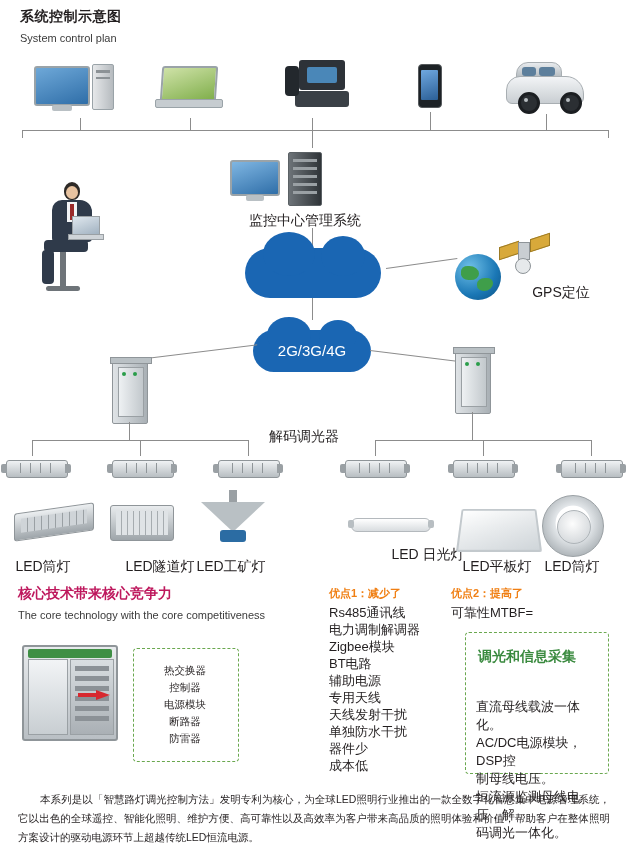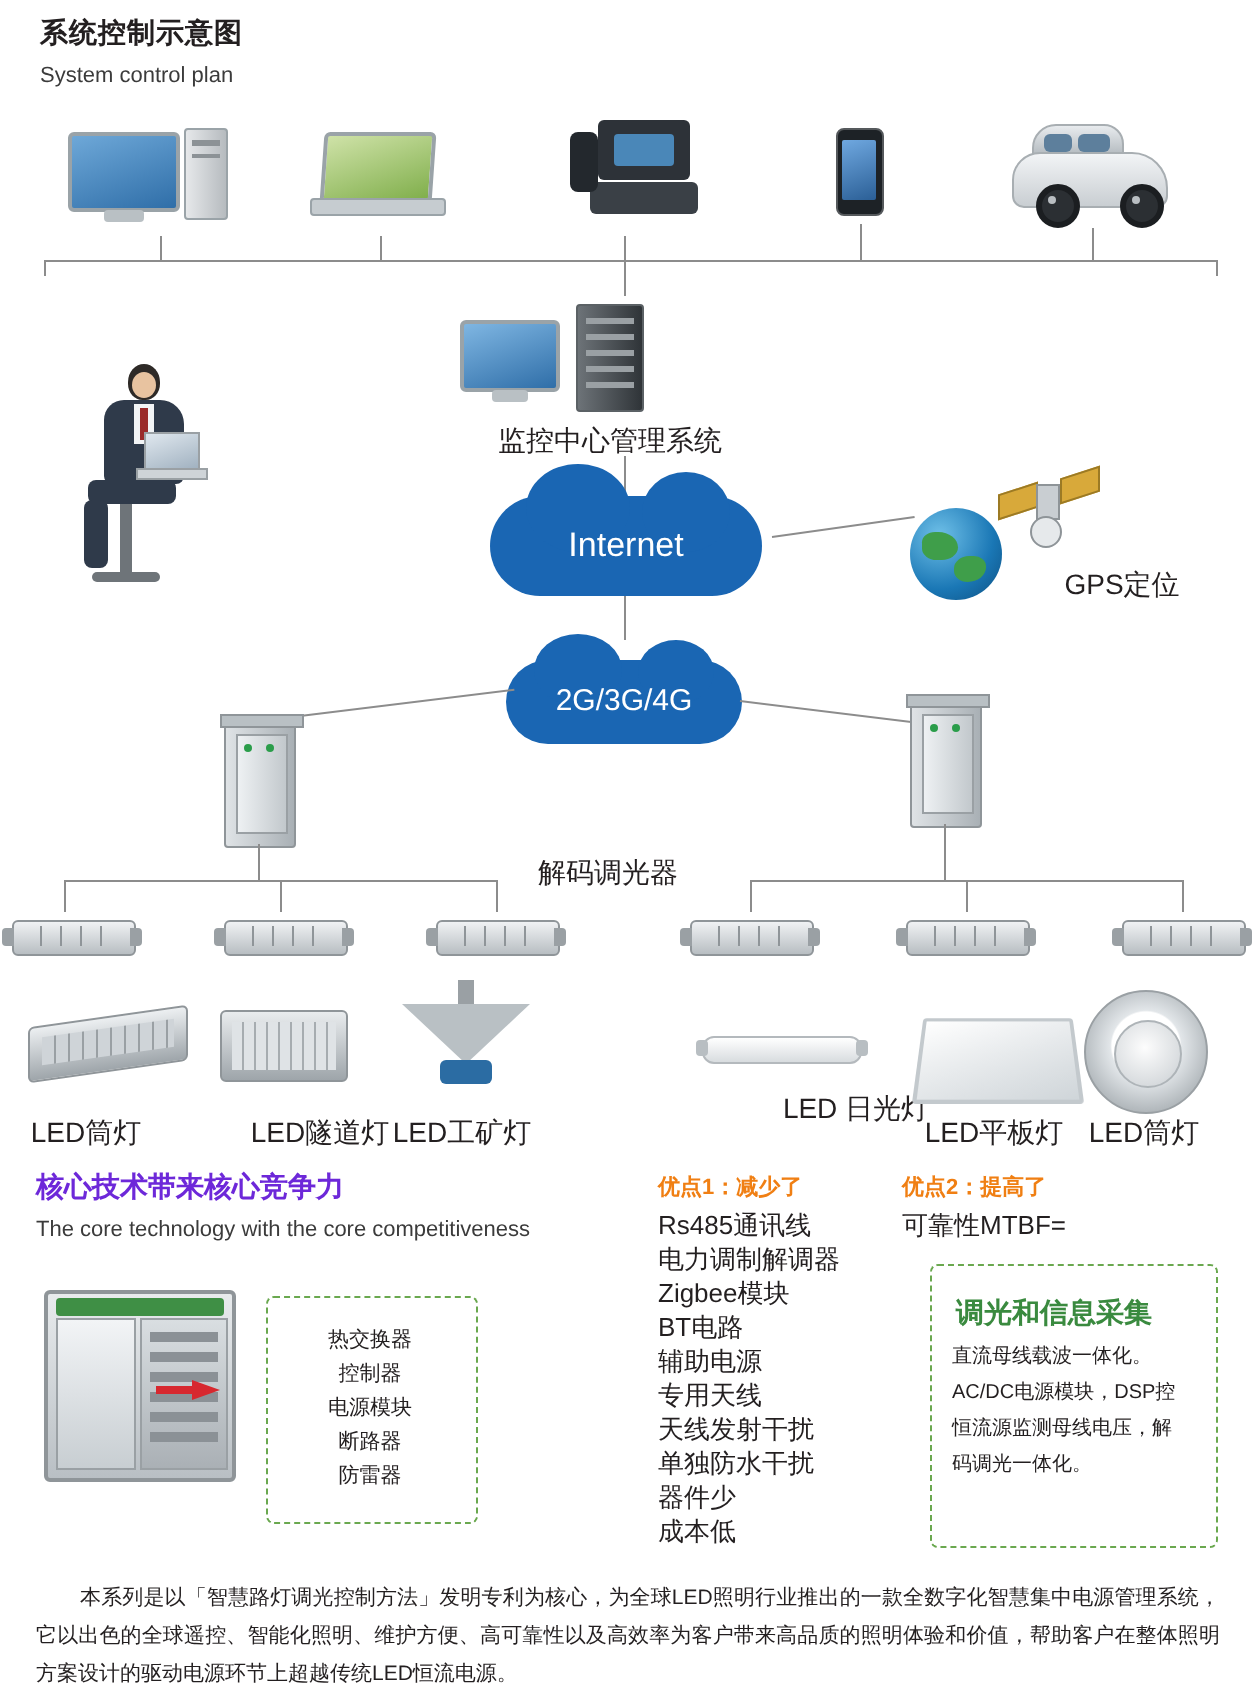--- a/index.html
+++ b/index.html
@@ -17,21 +17,21 @@
   .title-cn{
     position:absolute;left:20px;top:8px;
     font-size:14px;font-weight:bold;letter-spacing:.5px;color:#231f20;
   }
   .title-en{
     position:absolute;left:20px;top:32px;
     font-size:11px;color:#3b3b3b;
   }
   .title2-cn{
     position:absolute;left:18px;top:585px;
-    font-size:14px;font-weight:bold;color:#6d28d9;
+    font-size:14px;font-weight:bold;color:#be185d;
   }
   .title2-en{
     position:absolute;left:18px;top:609px;
     font-size:11px;color:#3b3b3b;
   }
   .lbl-c{position:absolute;font-size:14px;color:#231f20;white-space:nowrap;transform:translateX(-50%);}
   .line{position:absolute;background:#8c8c8c;}
   .hline{height:1px;}
   .vline{width:1px;}
 
@@ -314,21 +314,21 @@
   .adv-title{
     position:absolute;font-size:11px;font-weight:bold;color:#f07f13;white-space:nowrap;
   }
   .adv-line{
     position:absolute;font-size:13px;color:#231f20;line-height:17px;
   }
   .green-box-title{
     position:absolute;font-size:14px;font-weight:bold;color:#3a8a3f;white-space:nowrap;
   }
   .green-box-text{
-    position:absolute;font-size:10px;color:#231f20;line-height:18px;
+    position:absolute;font-size:13px;color:#231f20;line-height:18px;margin-top:28px;
   }
   .footer{
     position:absolute;left:18px;top:790px;width:592px;
     font-size:10.5px;line-height:19px;color:#231f20;text-indent:22px;text-align:justify;
   }
 </style>
 </head>
 <body>
 
 <div class="page">
@@ -402,21 +402,20 @@
     <div class="person-tie" style="left:46px;top:24px;"></div>
     <div class="person-leg" style="left:20px;top:60px;width:44px;height:12px;"></div>
     <div class="person-leg" style="left:18px;top:70px;width:12px;height:34px;"></div>
     <div class="person-lapscreen" style="left:48px;top:36px;"></div>
     <div class="person-lap" style="left:44px;top:54px;"></div>
     <div class="stool" style="left:36px;top:72px;width:6px;height:36px;"></div>
     <div class="stool" style="left:22px;top:106px;width:34px;height:5px;border-radius:3px;"></div>
   </div>
 
   <div class="cloud"></div>
-  <div class="cloud-text" style="left:245px;top:248px;">Internet</div>
 
   <div class="dev" style="left:455px;top:238px;width:100px;height:62px;">
     <div class="globe" style="left:0;top:16px;"></div>
     <div class="sat-panel" style="left:44px;top:6px;width:18px;height:11px;transform:skewY(-18deg);"></div>
     <div class="sat-body" style="left:63px;top:4px;"></div>
     <div class="sat-panel" style="left:75px;top:-2px;width:18px;height:11px;transform:skewY(-18deg);"></div>
     <div class="sat-dish" style="left:60px;top:20px;"></div>
   </div>
   <div class="lbl-c" style="left:561px;top:284px;">GPS定位</div>
 
@@ -583,19 +582,20 @@
   <div class="adv-title" style="left:451px;top:586px;">优点2：提高了</div>
   <div class="adv-line" style="left:451px;top:604px;width:150px;">
     <div>可靠性MTBF=</div>
   </div>
 
   <div class="dashbox" style="left:465px;top:632px;width:142px;height:140px;"></div>
   <div class="green-box-title" style="left:478px;top:648px;">调光和信息采集</div>
   <div class="green-box-text" style="left:476px;top:670px;width:124px;">
     <div>直流母线载波一体化。</div>
     <div>AC/DC电源模块，DSP控</div>
+    <div>制母线电压。</div>
     <div>恒流源监测母线电压，解</div>
     <div>码调光一体化。</div>
   </div>
 
   <div class="footer">本系列是以「智慧路灯调光控制方法」发明专利为核心，为全球LED照明行业推出的一款全数字化智慧集中电源管理系统，它以出色的全球遥控、智能化照明、维护方便、高可靠性以及高效率为客户带来高品质的照明体验和价值，帮助客户在整体照明方案设计的驱动电源环节上超越传统LED恒流电源。</div>
 
 </div>
 
 </body></html>

